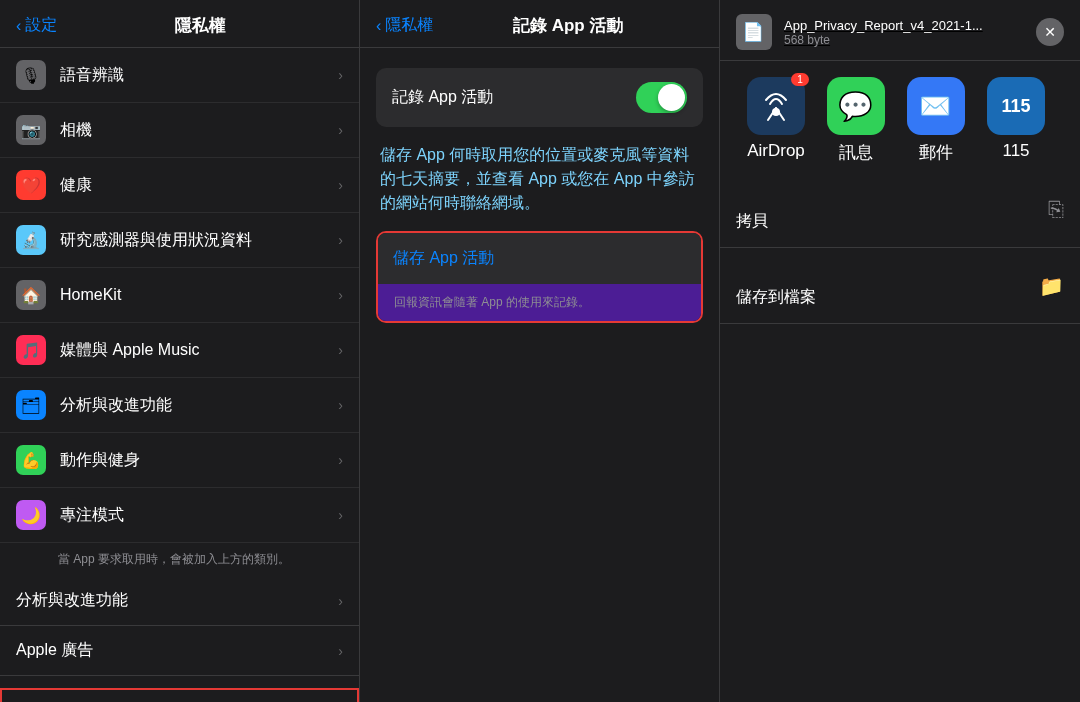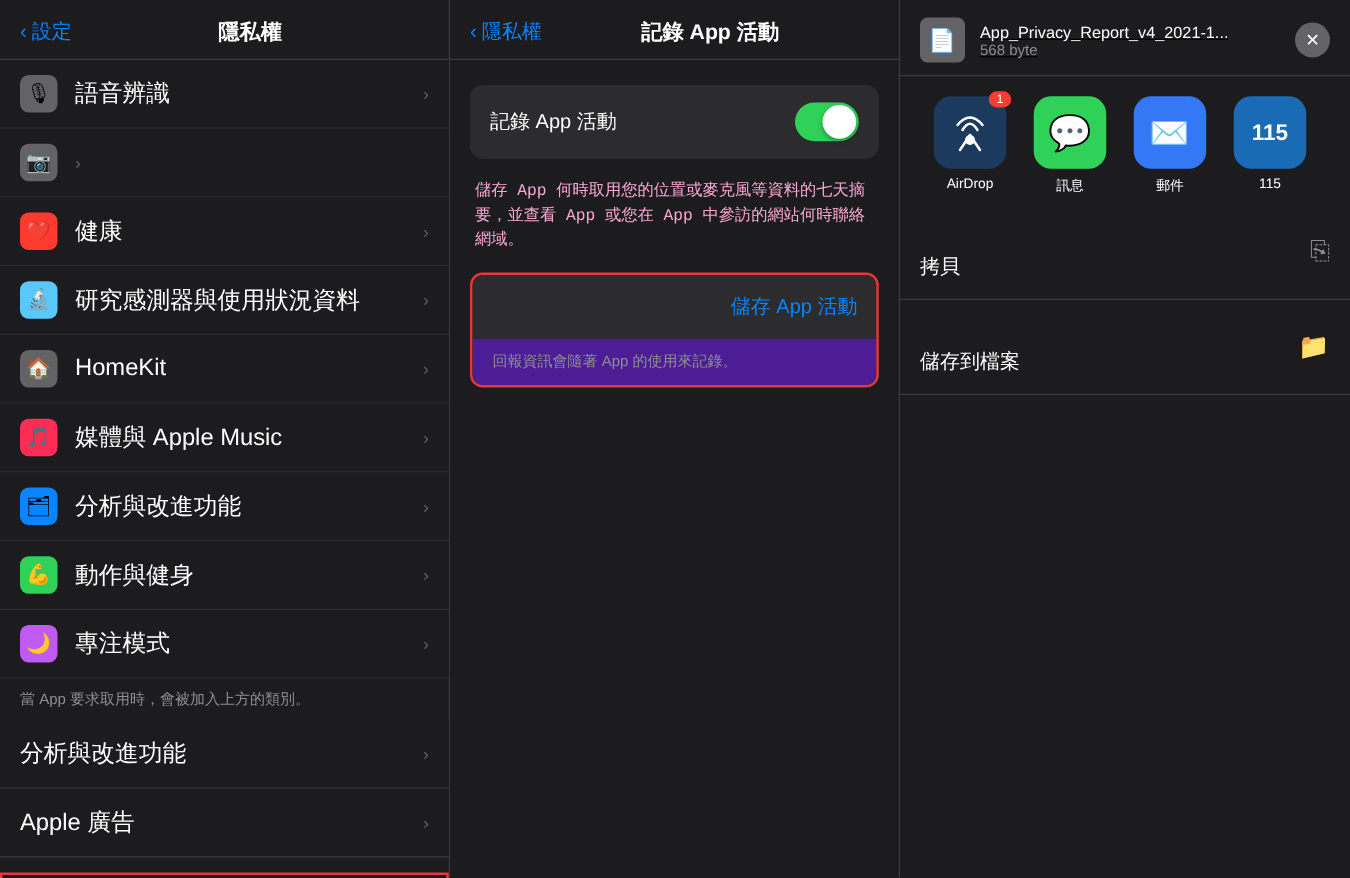--- a/index.html
+++ b/index.html
@@ -72,30 +72,31 @@
     .icon-gray { background: #636366; }
     .icon-red { background: #ff3b30; }
     .icon-pink { background: #ff2d55; }
     .icon-teal { background: #5ac8fa; }
     .icon-blue { background: #0a84ff; }
     .icon-green2 { background: #30d158; }
     .icon-purple { background: #bf5af2; }
     .item-label {
       flex: 1;
       color: #fff;
-      font-size: 19px;
+      font-size: 16px;
     }
     .item-chevron {
       color: #636366;
       font-size: 14px;
     }
     .note-text {
       padding: 8px 16px;
       color: #8e8e93;
       font-size: 12px;
+      margin-left: 42px;
     }
     .section-item {
       display: flex;
       align-items: center;
       padding: 14px 16px;
       border-bottom: 1px solid #3a3a3c;
       cursor: pointer;
       background: #1c1c1e;
       gap: 14px;
     }
@@ -166,35 +167,34 @@
       width: 27px;
       height: 27px;
       background: #fff;
       border-radius: 50%;
       position: absolute;
       top: 2px;
       right: 2px;
       box-shadow: 0 2px 4px rgba(0,0,0,0.3);
     }
     .description-text {
-      color: #f9a8d4;
-      font-size: 13px;
+      color: #7dd3fc;
+      font-size: 16px;
       line-height: 1.5;
       padding: 0 4px;
-      font-family: Liberation Mono, monospace;
     }
     .save-section {
       border: 2px solid #e53935;
       border-radius: 10px;
       overflow: hidden;
     }
     .save-btn {
       display: flex;
       align-items: center;
-      justify-content: flex-end;
+      justify-content: flex-start;
       padding: 15px;
       background: #2c2c2e;
       cursor: pointer;
     }
     .save-btn-text {
       color: #0a84ff;
       font-size: 16px;
       font-weight: 500;
     }
     .save-note {
@@ -280,21 +280,21 @@
       height: 58px;
       border-radius: 14px;
       display: flex;
       align-items: center;
       justify-content: center;
       font-size: 26px;
       position: relative;
     }
     .share-app-label {
       color: #fff;
-      font-size: 11px;
+      font-size: 17px;
     }
     .badge {
       position: absolute;
       top: -4px;
       right: -4px;
       background: #ff3b30;
       color: #fff;
       border-radius: 10px;
       font-size: 10px;
       padding: 1px 5px;
@@ -359,20 +359,21 @@
   <div class="left-list">
 
     <div class="left-list-item">
       <div class="item-icon icon-gray">🎙</div>
       <span class="item-label">語音辨識</span>
       <span class="item-chevron">›</span>
     </div>
 
     <div class="left-list-item">
       <div class="item-icon icon-gray">📷</div>
+      <span class="item-label">相機</span>
       <span class="item-chevron">›</span>
     </div>
 
     <div class="left-list-item">
       <div class="item-icon icon-red">❤️</div>
       <span class="item-label">健康</span>
       <span class="item-chevron">›</span>
     </div>
 
     <div class="left-list-item">

